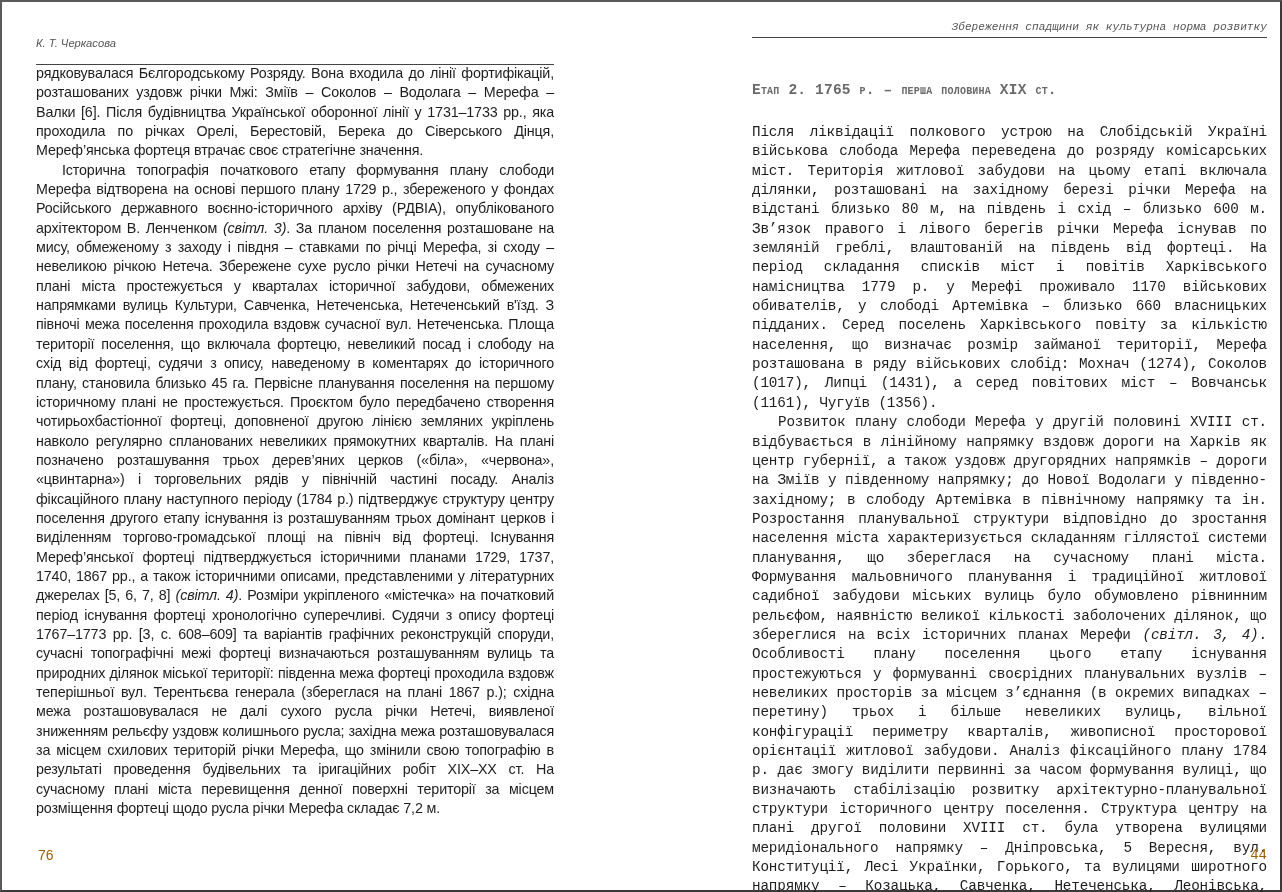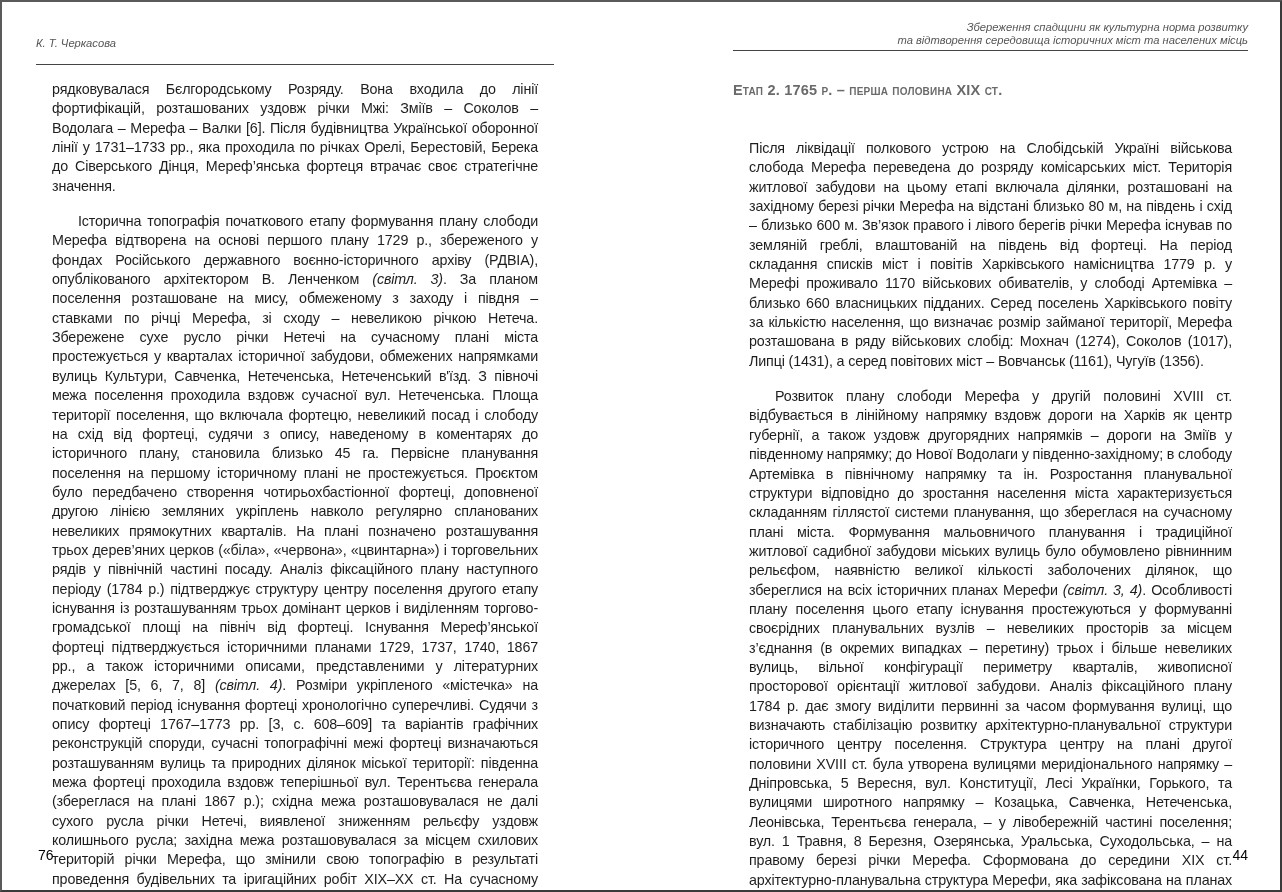--- a/index.html
+++ b/index.html
@@ -7,62 +7,61 @@
     width:1282px; height:892px; overflow:hidden; background:#ffffff;
     font-family:"Liberation Sans", sans-serif; color:#1e1e1e;
   }
   .frame {
     position:absolute; left:0; top:0; width:1278px; height:888px;
     border:2px solid #5a5a5a; border-right-color:#3a3a3a; border-bottom-color:#3a3a3a;
     background:#fff;
   }
   .page { position:absolute; top:0; height:888px; }
   .page.left { left:34px; width:518px; }
-  .page.right { left:731px; width:515px; }
+  .page.right { left:750px; width:515px;font-family:Liberation Mono, monospace; }
   .running-head {
     position:absolute; left:0; right:0; font-style:italic; font-size:11.2px;
     color:#555; border-bottom:1px solid #444; line-height:13px;
   }
   .page.left .running-head { top:35px; padding-bottom:14px; }
   .page.right .running-head { top:19px; text-align:right; padding-bottom:3px; }
   .body-text {
     position:absolute; left:0; right:0; font-size:14.3px; line-height:19.35px;
     text-align:justify; letter-spacing:-0.15px;
   }
   .page.left .body-text { top:62px; }
   .page.right .body-text { top:121px; }
-  .body-text p { margin:16px; }
+  .body-text p { margin:0; }
   .body-text p.indent { text-indent:26px; }
   .body-text em { font-style:italic; }
   .section-heading {
     position:absolute; left:0; top:80px; font-size:14.5px; font-weight:bold;
     color:#6a6a6a; font-variant:small-caps; letter-spacing:0.2px;text-align:center;
   }
-  .page-number { position:absolute; top:845px; font-size:14px; color:#000000; }
+  .page-number { position:absolute; top:845px; font-size:14px; color:#a16207; }
   .page.left .page-number { left:2px; }
   .page.right .page-number { right:0; }
 </style>
 </head>
 <body>
 
 <div class="frame">
 
   <div class="page left">
     <div class="running-head">К. Т. Черкасова</div>
     <div class="body-text">
         <p><span>рядковувалася Бєлгородському Розряду. Вона входила до лінії фортифікацій, розташованих уздовж річки Мжі: Зміїв – Соколов – Водолага – Мерефа – Валки [6]. Після будівництва Української оборонної лінії у 1731–1733 рр., яка проходила по річках Орелі, Берестовій, Берека до Сіверського Дінця, Мереф’янська фортеця втрачає своє стратегічне значення.</span></p>
         <p class="indent"><span>Історична топографія початкового етапу формування плану слободи Мерефа відтворена на основі першого плану 1729 р., збереженого у фондах Російського державного воєнно-історичного архіву (РДВІА), опублікованого архітектором В. Ленченком </span><em>(світл. 3)</em><span>. За планом поселення розташоване на мису, обмеженому з заходу і півдня – ставками по річці Мерефа, зі сходу – невеликою річкою Нетеча. Збережене сухе русло річки Нетечі на сучасному плані міста простежується у кварталах історичної забудови, обмежених напрямками вулиць Культури, Савченка, Нетеченська, Нетеченський в'їзд. З півночі межа поселення проходила вздовж сучасної вул. Нетеченська. Площа території поселення, що включала фортецю, невеликий посад і слободу на схід від фортеці, судячи з опису, наведеному в коментарях до історичного плану, становила близько 45 га. Первісне планування поселення на першому історичному плані не простежується. Проєктом було передбачено створення чотирьохбастіонної фортеці, доповненої другою лінією земляних укріплень навколо регулярно спланованих невеликих прямокутних кварталів. На плані позначено розташування трьох дерев’яних церков («біла», «червона», «цвинтарна») і торговельних рядів у північній частині посаду. Аналіз фіксаційного плану наступного періоду (1784 р.) підтверджує структуру центру поселення другого етапу існування із розташуванням трьох домінант церков і виділенням торгово-громадської площі на північ від фортеці. Існування Мереф’янської фортеці підтверджується історичними планами 1729, 1737, 1740, 1867 рр., а також історичними описами, представленими у літературних джерелах [5, 6, 7, 8] </span><em>(світл. 4)</em><span>. Розміри укріпленого «містечка» на початковий період існування фортеці хронологічно суперечливі. Судячи з опису фортеці 1767–1773 рр. [3, с. 608–609] та варіантів графічних реконструкцій споруди, сучасні топографічні межі фортеці визначаються розташуванням вулиць та природних ділянок міської території: південна межа фортеці проходила вздовж теперішньої вул. Терентьєва генерала (збереглася на плані 1867 р.); східна межа розташовувалася не далі сухого русла річки Нетечі, виявленої зниженням рельєфу уздовж колишнього русла; західна межа розташовувалася за місцем схилових територій річки Мерефа, що змінили свою топографію в результаті проведення будівельних та іригаційних робіт XIX–XX ст. На сучасному плані міста перевищення денної поверхні території за місцем розміщення фортеці щодо русла річки Мерефа складає 7,2 м.</span></p>
       </div>
     <div class="page-number">76</div>
   </div>
 
   <div class="page right">
     <div class="running-head">
       <div>Збереження спадщини як культурна норма розвитку</div>
-      <div>та відтворення середовища історичних міст та населених місць</div>
     </div>
     <div class="section-heading">Етап 2.  1765 р. – перша половина XIX ст.</div>
     <div class="body-text">
         <p><span>Після ліквідації полкового устрою на Слобідській Україні військова слобода Мерефа переведена до розряду комісарських міст. Територія житлової забудови на цьому етапі включала ділянки, розташовані на західному березі річки Мерефа на відстані близько 80 м, на південь і схід – близько 600 м. Зв’язок правого і лівого берегів річки Мерефа існував по земляній греблі, влаштованій на південь від фортеці. На період складання списків міст і повітів Харківського намісництва 1779 р. у Мерефі проживало 1170 військових обивателів, у слободі Артемівка – близько 660 власницьких підданих. Серед поселень Харківського повіту за кількістю населення, що визначає розмір займаної території, Мерефа розташована в ряду військових слобід: Мохнач (1274), Соколов (1017), Липці (1431), а серед повітових міст – Вовчанськ (1161), Чугуїв (1356).</span></p>
         <p class="indent"><span>Розвиток плану слободи Мерефа у другій половині XVIII ст. відбувається в лінійному напрямку вздовж дороги на Харків як центр губернії, а також уздовж другорядних напрямків – дороги на Зміїв у південному напрямку; до Нової Водолаги у південно-західному; в слободу Артемівка в північному напрямку та ін. Розростання планувальної структури відповідно до зростання населення міста характеризується складанням гіллястої системи планування, що збереглася на сучасному плані міста. Формування мальовничого планування і традиційної житлової садибної забудови міських вулиць було обумовлено рівнинним рельєфом, наявністю великої кількості заболочених ділянок, що збереглися на всіх історичних планах Мерефи </span><em>(світл. 3, 4)</em><span>. Особливості плану поселення цього етапу існування простежуються у формуванні своєрідних планувальних вузлів – невеликих просторів за місцем з’єднання (в окремих випадках – перетину) трьох і більше невеликих вулиць, вільної конфігурації периметру кварталів, живописної просторової орієнтації житлової забудови. Аналіз фіксаційного плану 1784 р. дає змогу виділити первинні за часом формування вулиці, що визначають стабілізацію розвитку архітектурно-планувальної структури історичного центру поселення. Структура центру на плані другої половини XVIII ст. була утворена вулицями меридіонального напрямку – Дніпровська, 5 Вересня, вул. Конституції, Лесі Українки, Горького, та вулицями широтного напрямку – Козацька, Савченка, Нетеченська, Леонівська, Терентьєва генерала, – у лівобережній частині поселення; вул. 1 Травня, 8 Березня, Озерянська, Уральська, Суходольська, – на правому березі річки Мерефа. Сформована до середини XIX ст. архітектурно-планувальна структура Мерефи, яка зафіксована на планах 1784–1867 рр., характеризується компактністю.</span></p>
       </div>
     <div class="page-number">44</div>
   </div>
 
 </div>

